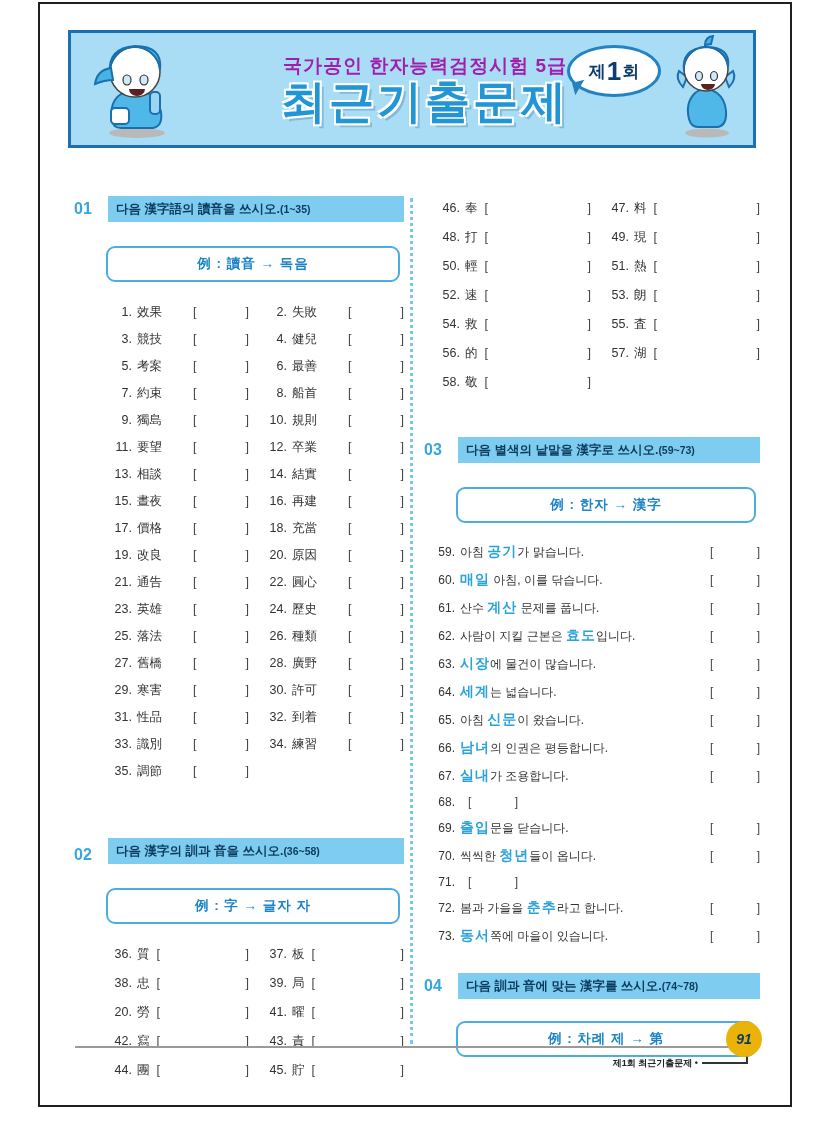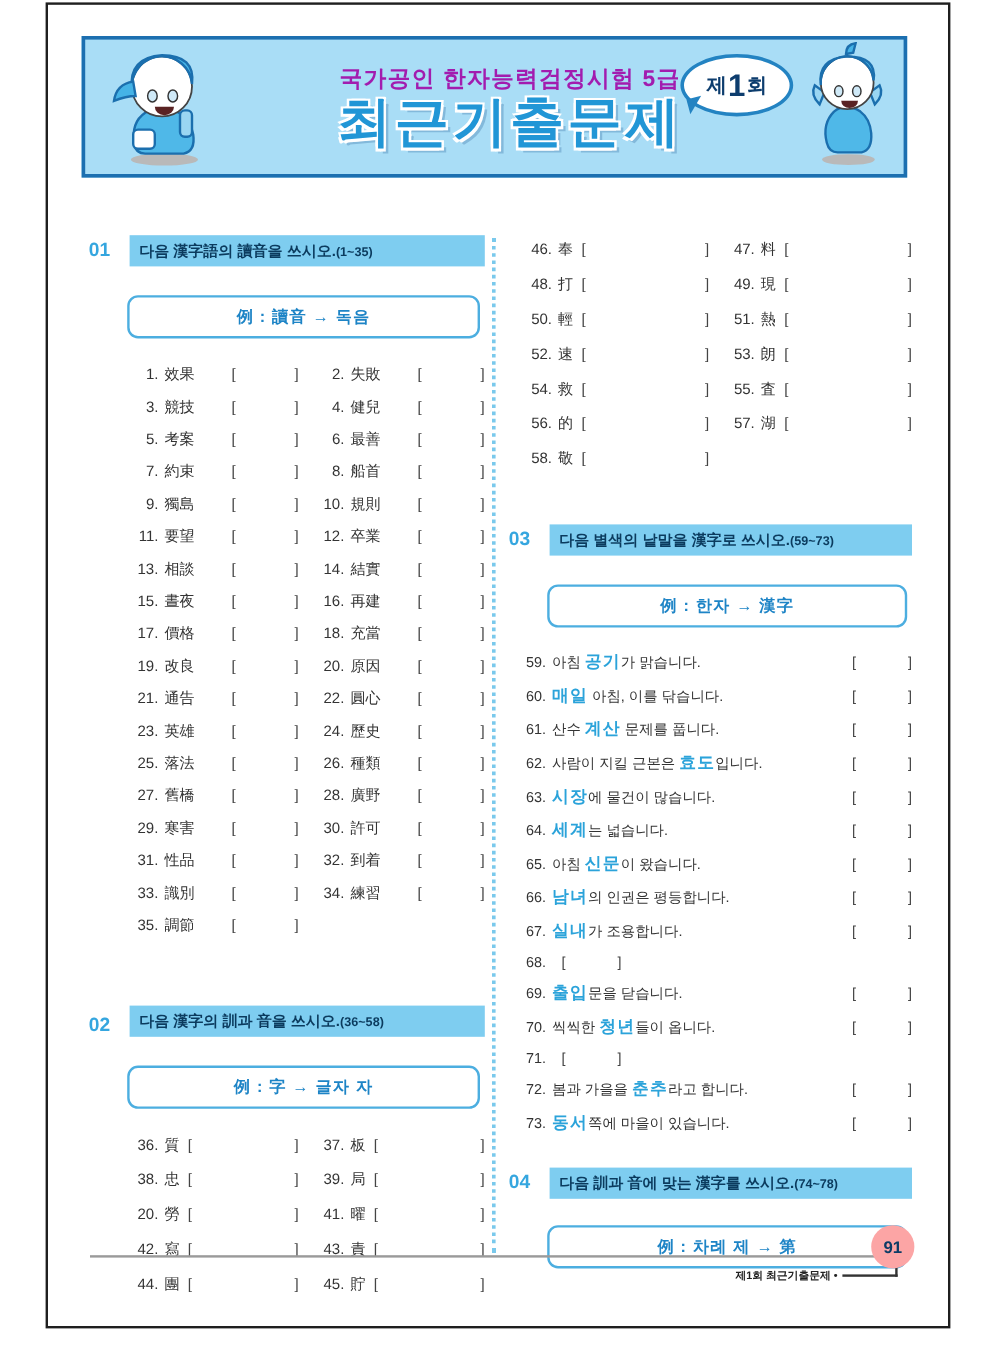--- a/index.html
+++ b/index.html
@@ -45,22 +45,22 @@
   .slist{margin:20px 0 0 4px;font-size:12px;}
   .sitem{display:flex;align-items:baseline;margin-bottom:10px;}
   .sno{width:27px;flex:none;text-align:right;margin-right:5px;}
   .stext{flex:1;}
   .hl{color:#2ba3da;font-weight:bold;font-size:14px;letter-spacing:1px;}
   .sbr{width:50px;flex:none;display:flex;justify-content:space-between;margin-left:8px;color:#444;}
   
   .mt58{margin-top:58px;align-items:flex-end;} .mt46{margin-top:46px;} .mt28{margin-top:28px;} .mt6{margin-top:6px;}
   
   .frule{position:absolute;left:75px;top:1046px;width:668px;height:2px;background:#9a9a9a;}
-  .fpage{position:absolute;left:726px;top:1021px;width:36px;height:36px;border-radius:50%;background:#fca5a5;
-       color:#0c3c66;font-weight:bold;font-size:14px;display:flex;align-items:center;justify-content:center;z-index:2;}
+  .fpage{position:absolute;left:726px;top:1021px;width:36px;height:36px;border-radius:50%;background:#eab308;
+       color:#0c3c66;font-weight:bold;font-size:14px;display:flex;align-items:center;justify-content:center;z-index:2;font-style:italic;}
   .flabel{position:absolute;left:560px;top:1057px;width:138px;text-align:right;font-size:9px;font-weight:bold;color:#222;}
   .fconn{position:absolute;left:702px;top:1052px;width:44px;height:10px;border-right:2px solid #333;border-bottom:2px solid #333;}
 </style>
 </head>
 <body>
 
 <div class="page-border"></div>
 
 <div class="banner">
   <span class="mascot" style="margin-left:10px;">

